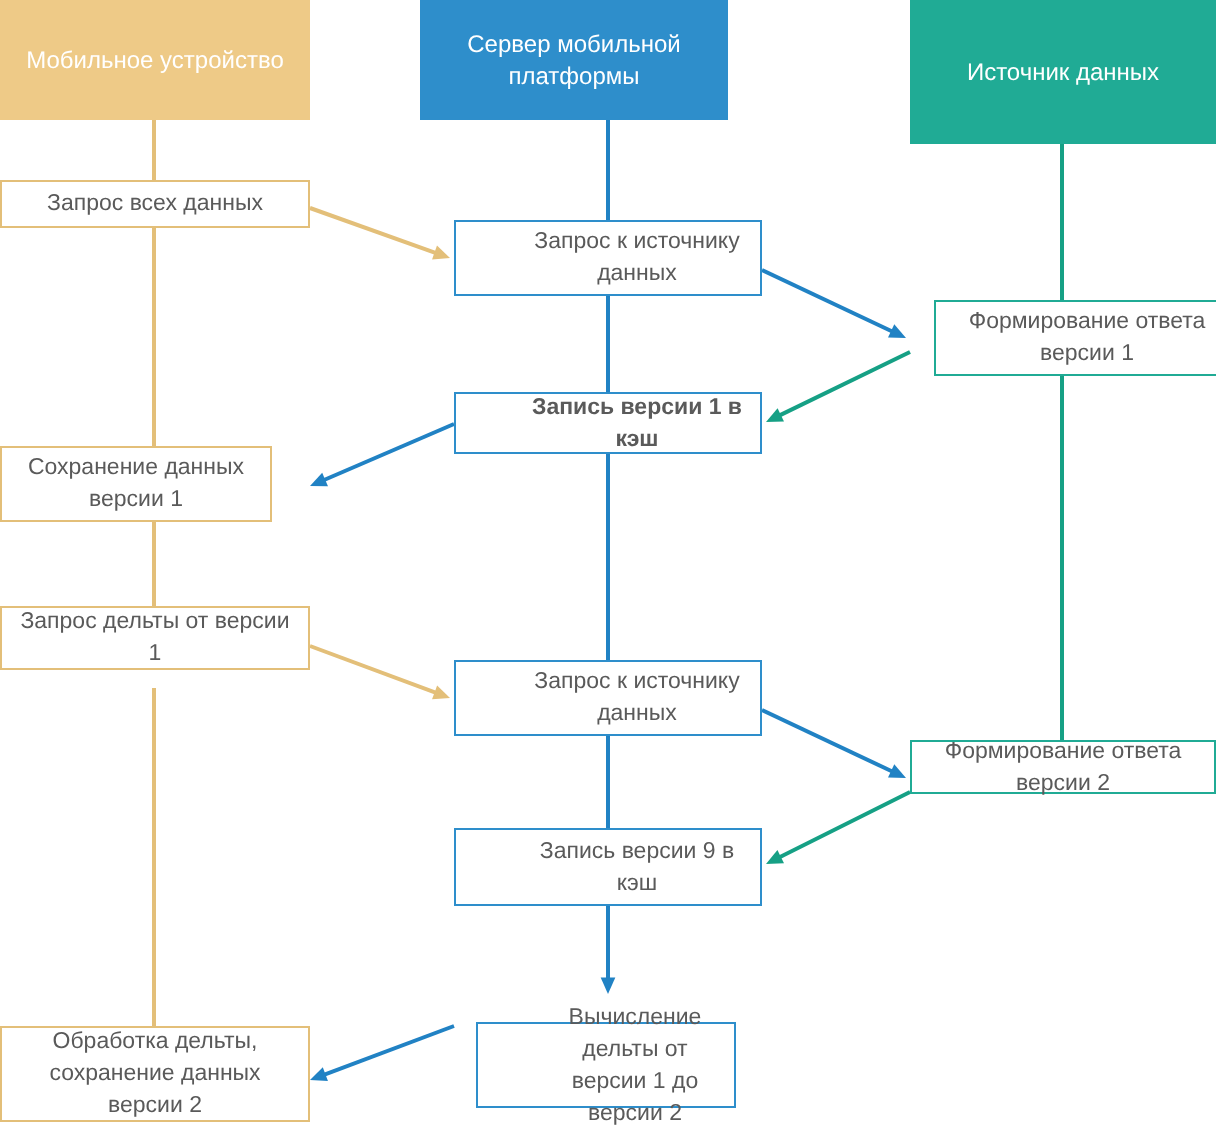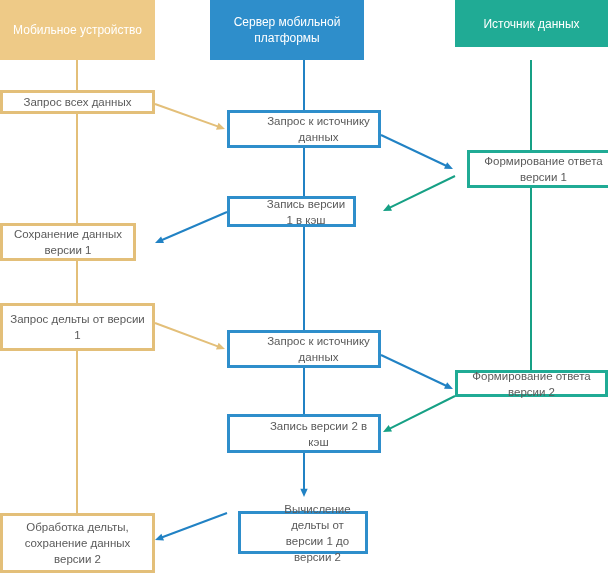--- a/index.html
+++ b/index.html
@@ -38,21 +38,21 @@
     z-index: 3;
   }
   .node {
     position: absolute;
     box-sizing: border-box;
     display: flex;
     align-items: center;
     justify-content: center;
     text-align: center;
     background: #ffffff;
-    border: 3px solid #000000;
+    border: 1px solid #000000;
     color: #5a5a5a;
     font-size: 11.5px;
     line-height: 16px;
     padding: 3px 7px;
     z-index: 2;
   }
   .node-orange { border-color: #e3bf79; }
   .node-blue   { border-color: #2e8ecb; padding-left: 36px; }
   .node-green  { border-color: #20ab95; }
 </style>
@@ -91,51 +91,51 @@
       <line x1="227" y1="513" x2="161.5543042429833" y2="537.5421359088813" stroke="#2182c4" stroke-width="2"></line>
       <polygon points="155,540 161.40599806617286,533.6783555322852 163.9831346313674,540.5507197061372" fill="#2182c4"></polygon>
     </svg>
 
   <div class="lane-header" style="left:0px;top:0px;width:155px;height:60px;background:#eeca87;justify-content:center;">
     <span>Мобильное устройство</span>
   </div>
   <div class="lane-header" style="left:210px;top:0px;width:154px;height:60px;background:#2e8ecb;">
     <span>Сервер мобильной платформы</span>
   </div>
-  <div class="lane-header" style="left:455px;top:0px;width:153px;height:47px;background:#20ab95;">
+  <div class="lane-header" style="left:455px;top:0px;width:153px;height:72px;background:#20ab95;">
     <span>Источник данных</span>
   </div>
 
   <div class="node node-orange" style="left:0px;top:90px;width:155px;height:24px;">
     <span>Запрос всех данных</span>
   </div>
   <div class="node node-blue" style="left:227px;top:110px;width:154px;height:38px;">
     <span>Запрос к источнику данных</span>
   </div>
   <div class="node node-green" style="left:467px;top:150px;width:153px;height:38px;">
     <span>Формирование ответа версии 1</span>
   </div>
-  <div class="node node-blue" style="left:227px;top:196px;width:129px;height:31px;">
+  <div class="node node-blue" style="left:227px;top:196px;width:154px;height:31px;font-weight:bold;">
     <span>Запись версии 1 в кэш</span>
   </div>
   <div class="node node-orange" style="left:0px;top:223px;width:136px;height:38px;">
     <span>Сохранение данных версии 1</span>
   </div>
-  <div class="node node-orange" style="left:0px;top:303px;width:155px;height:48px;">
+  <div class="node node-orange" style="left:0px;top:303px;width:155px;height:32px;">
     <span>Запрос дельты от версии 1</span>
   </div>
   <div class="node node-blue" style="left:227px;top:330px;width:154px;height:38px;">
     <span>Запрос к источнику данных</span>
   </div>
   <div class="node node-green" style="left:455px;top:370px;width:153px;height:27px;">
     <span>Формирование ответа версии 2</span>
   </div>
   <div class="node node-blue" style="left:227px;top:414px;width:154px;height:39px;">
-    <span>Запись версии 2 в кэш</span>
+    <span>Запись версии 9 в кэш</span>
   </div>
   <div class="node node-blue" style="left:238px;top:497px;width:130px;height:43px;margin-top:14px;">
     <span>Вычисление дельты от версии 1 до версии 2</span>
   </div>
-  <div class="node node-orange" style="left:0px;top:513px;width:155px;height:60px;">
+  <div class="node node-orange" style="left:0px;top:513px;width:155px;height:48px;">
     <span>Обработка дельты, сохранение данных версии 2</span>
   </div>
 
 </div>
 
 </body></html>

